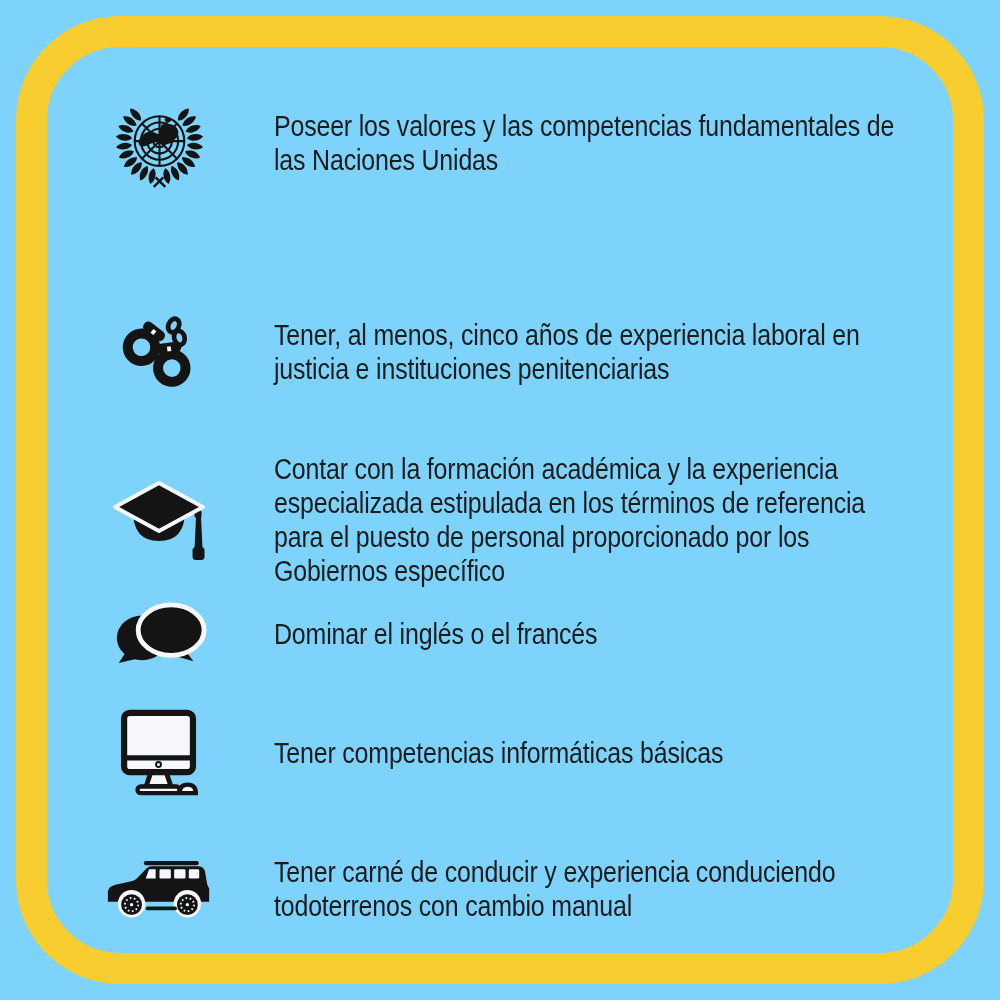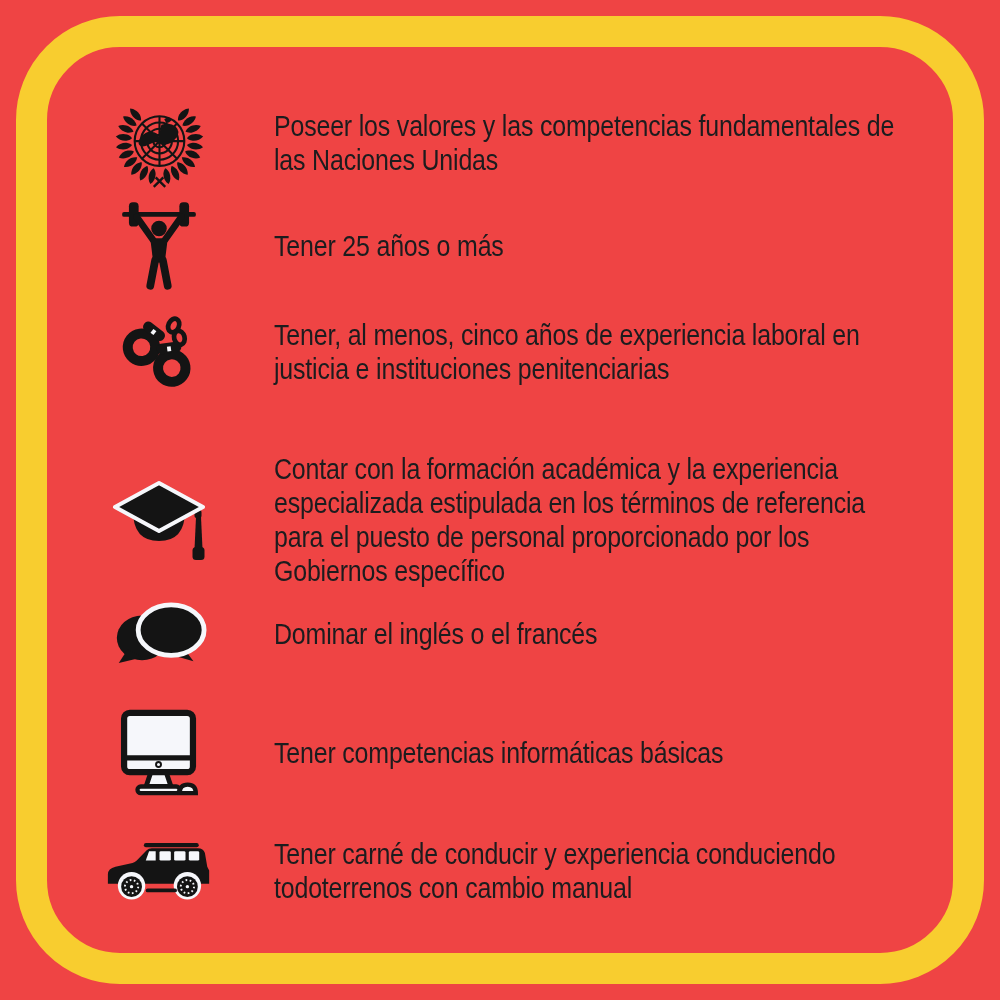--- a/index.html
+++ b/index.html
@@ -5,21 +5,21 @@
   html, body { margin: 0; padding: 0; }
   body {
     width: 1000px; height: 1000px;
     background: #F6F7FB;
     font-family: "Liberation Sans", sans-serif;
     overflow: hidden;
   }
   .page {
     position: relative;
     width: 1000px; height: 1000px;
-    background: #ef4444;
+    background: #7dd3fc;
     overflow: hidden;
   }
   .frame {
     position: absolute;
     inset: 16px;
     border: 31px solid #F8CD2F;
     border-radius: 104px;
     pointer-events: none;
   }
   .row {
@@ -96,36 +96,20 @@
           <use href="#lf" transform="rotate(-138 55 46)"></use>
         <path class="ic-stroke" stroke-width="2.5" d="M49 94 L59 84 M61 94 L51 84"></path>
       </svg>
     </div>
     <div class="text">
       <div class="line">Poseer los valores y las competencias fundamentales de</div>
       <div class="line">las Naciones Unidas</div>
     </div>
   </div>
 
-  <div class="row" style="top:245px">
-    <div class="icon-cell">
-      <svg width="78" height="97" viewBox="0 0 80 100">
-        <rect class="ic" x="2" y="16" width="76" height="5" rx="2"></rect>
-        <rect class="ic" x="9" y="6" width="10" height="25" rx="4"></rect>
-        <rect class="ic" x="61" y="6" width="10" height="25" rx="4"></rect>
-        <circle class="ic" cx="40" cy="33" r="8"></circle>
-        <path class="ic-stroke" stroke-width="7" stroke-linecap="round" d="M17 21 L34 45 M63 21 L46 45"></path>
-        <path class="ic" d="M31 43 L49 43 L46 68 L34 68 Z"></path>
-        <path class="ic-stroke" stroke-width="8" stroke-linecap="round" d="M36 66 L31 92 M44 66 L49 92"></path>
-      </svg>
-    </div>
-    <div class="text">
-      <div class="line">Tener 25 años o más</div>
-    </div>
-  </div>
 
   <div class="row" style="top:352px">
     <div class="icon-cell">
       <svg width="90" height="82" viewBox="0 0 95 86">
         <ellipse class="ic-stroke" stroke-width="5" cx="63" cy="15" rx="5.5" ry="7.5" transform="rotate(25 63 15)"></ellipse>
         <ellipse class="ic-stroke" stroke-width="5" cx="69" cy="28" rx="5.5" ry="7.5" transform="rotate(-15 69 28)"></ellipse>
         <g transform="translate(29 38) rotate(38)">
           <circle class="ic-stroke" stroke-width="10.5" r="14.5"></circle>
           <rect class="ic" x="-13" y="-27" width="26" height="11" rx="5"></rect>
           <rect class="bgfill" x="-2" y="-23" width="4" height="5"></rect>
@@ -184,21 +168,21 @@
         <path class="ic" d="M16 50 L7 64 L32 58 Z"></path>
         <path class="ic" d="M72 46 L84 62 L56 54 Z"></path>
         <ellipse class="ic" cx="61" cy="30" rx="34" ry="26" stroke="#F6F7FB" stroke-width="5"></ellipse>
       </svg>
     </div>
     <div class="text">
       <div class="line">Dominar el inglés o el francés</div>
     </div>
   </div>
 
-  <div class="row" style="top:871px">
+  <div class="row" style="top:889px">
     <div class="icon-cell">
       <svg width="106" height="61" viewBox="0 0 112 64">
         <rect class="ic" x="40" y="2" width="58" height="4.5" rx="2.2"></rect>
         <path class="ic" d="M2 45 L2 35 Q2 29 10 27 L28 23 Q30.5 22.5 32.5 20.5 L43 9.5 Q45 7.5 48.5 7.5 L97 7.5 Q103 7.5 104.5 12.5 L107 27 L109 31 L109 45 Z"></path>
         <circle class="bgfill" cx="27" cy="47" r="14.5"></circle>
         <circle class="bgfill" cx="86" cy="47" r="14.5"></circle>
         <rect class="ic" x="42" y="50" width="33" height="4" rx="2"></rect>
         <g>
           <circle class="ic" cx="27" cy="48" r="11"></circle>
           <circle cx="27" cy="48" r="7" fill="none" stroke="#F6F7FB" stroke-width="2" stroke-dasharray="1.8 2.6"></circle>

